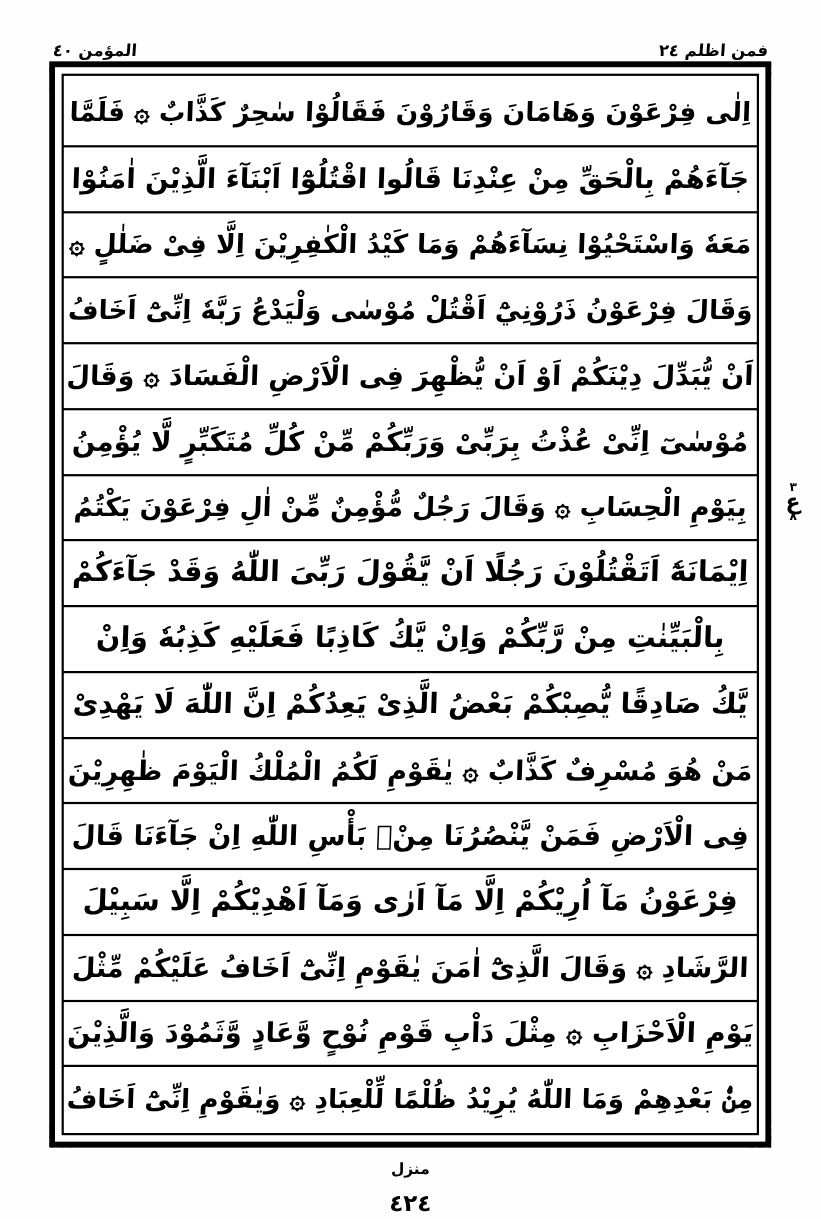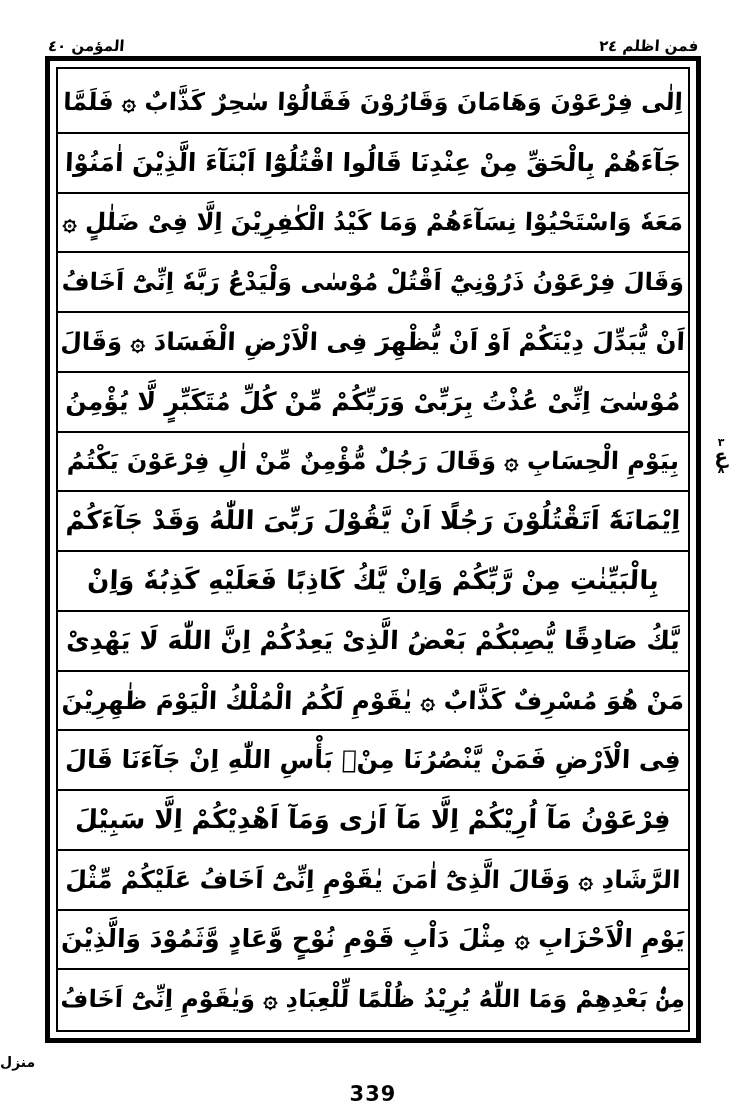--- a/index.html
+++ b/index.html
@@ -178,40 +178,40 @@
     font-weight: 700;
     margin: -2px 0;
   }
 
   
   .footer {
     position: absolute;
     top: 1052px;
     left: 0;
     width: 746px;
-    text-align: left;
+    text-align: center;
   }
   .footer-text {
     font-family: "DejaVu Sans", sans-serif;
     font-size: 14px;
     font-weight: 600;
     letter-spacing: -0.5px;
     direction: rtl;
   }
 </style>
 </head>
 <body>
 
 <div class="page">
 
   <div class="header">
     <span class="header-item header-juz">فمن اظلم ٢٤</span>
     <span class="header-item header-surah">المؤمن ٤٠</span>
   </div>
-  <div class="page-number">339</div>
+  <div class="page-number">٤٢٤</div>
 
   <div class="band band-top"></div>
   <div class="band band-bottom"></div>
   <div class="corner corner-tl"></div>
   <div class="corner corner-tr"></div>
   <div class="corner corner-bl"></div>
   <div class="corner corner-br"></div>
 
   <div class="frame-outer">
     <div class="frame-inner"></div>

